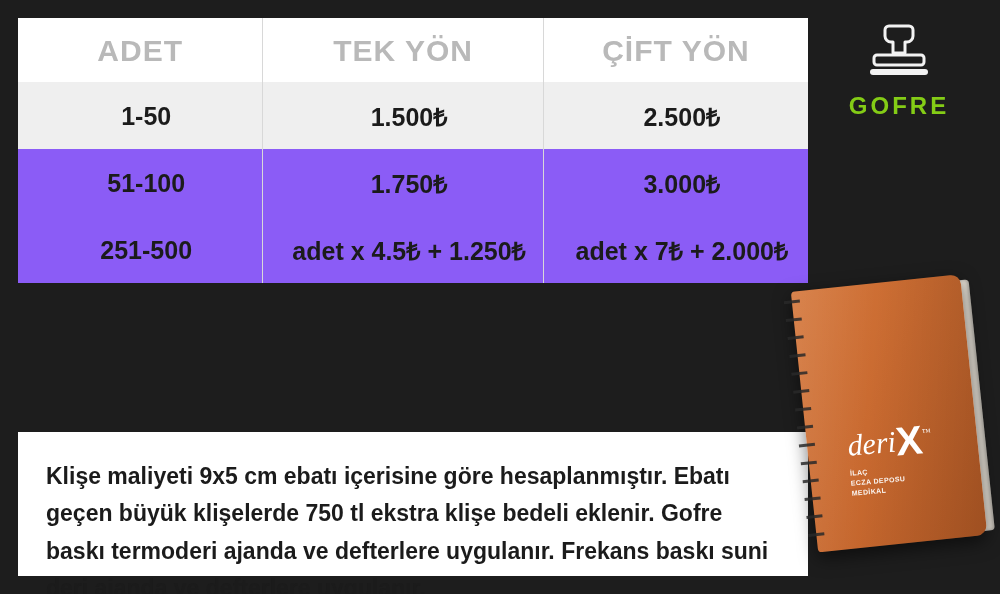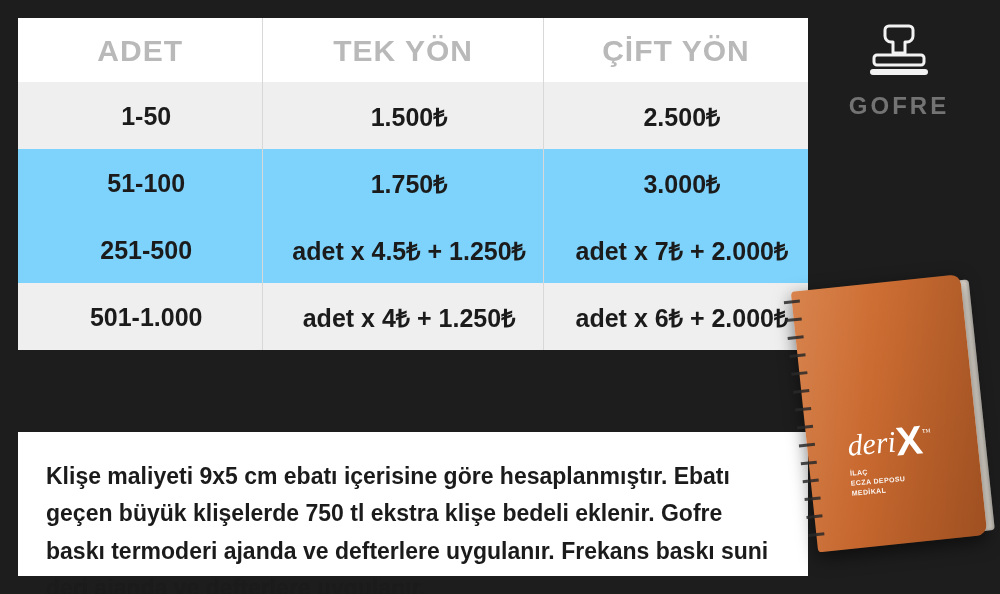--- a/index.html
+++ b/index.html
@@ -59,21 +59,21 @@
     font-size: 25px;
     color: #1b1b1b;
     text-align: center;
     padding: 17px 4px 16px 16px;
     border-right: 1px solid #d8d8d8;
     white-space: nowrap;
   }
   table.pricing td:last-child { border-right: none; }
 
   table.pricing tr.alt td { background: #efefef; }
-  table.pricing tr.plain td { background: #7dd3fc; }
+  table.pricing tr.plain td { background: #8b5cf6; }
 
   
   .note-card {
     position: absolute;
     left: 18px;
     top: 432px;
     width: 790px;
     height: 144px;
     background: #ffffff;
     box-sizing: border-box;
@@ -100,21 +100,21 @@
   .badge .stamp-icon {
     display: block;
     margin: 0 auto 10px auto;
   }
   .badge .line {
     font-family: "Liberation Sans", sans-serif;
     font-weight: bold;
     font-size: 24px;
     letter-spacing: 3px;
     line-height: 1.15;
-    color: #737373;
+    color: #84cc16;
   }
 
   
   .notebook {
     position: absolute;
     left: 785px;
     top: 272px;
     width: 215px;
     height: 300px;
     transform: rotate(-6deg);
@@ -217,25 +217,20 @@
         </tr>
         <tr class="plain">
           <td>51-100</td>
           <td>1.750₺</td>
           <td>3.000₺</td>
         </tr>
         <tr class="plain">
           <td>251-500</td>
           <td>adet x 4.5₺ + 1.250₺</td>
           <td>adet x 7₺ + 2.000₺</td>
-        </tr>
-        <tr class="alt">
-          <td>501-1.000</td>
-          <td>adet x 4₺ + 1.250₺</td>
-          <td>adet x 6₺ + 2.000₺</td>
         </tr>
       </tbody>
     </table>
   </div>
 
   <div class="note-card">
     <p class="note-text">Klişe maliyeti 9x5 cm ebatı içerisine göre hesaplanmıştır. Ebatı geçen büyük klişelerde 750 tl ekstra klişe bedeli eklenir. Gofre baskı termoderi ajanda ve defterlere uygulanır. Frekans baskı suni deri ajanda ve defterlere uygulanır.</p>
   </div>
 
   <div class="badge">

